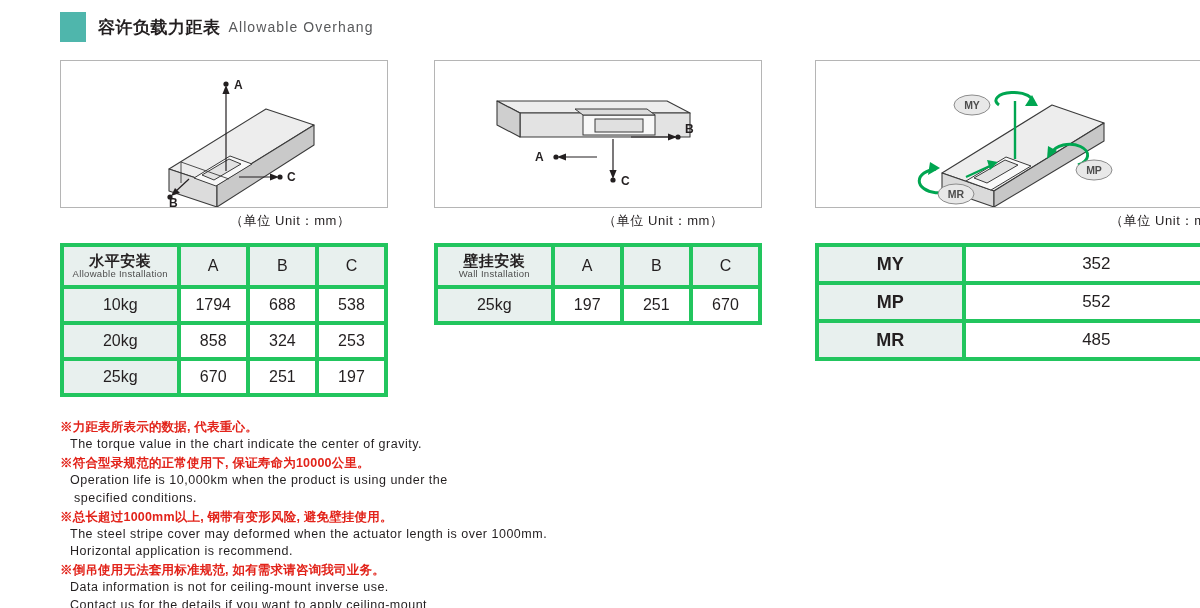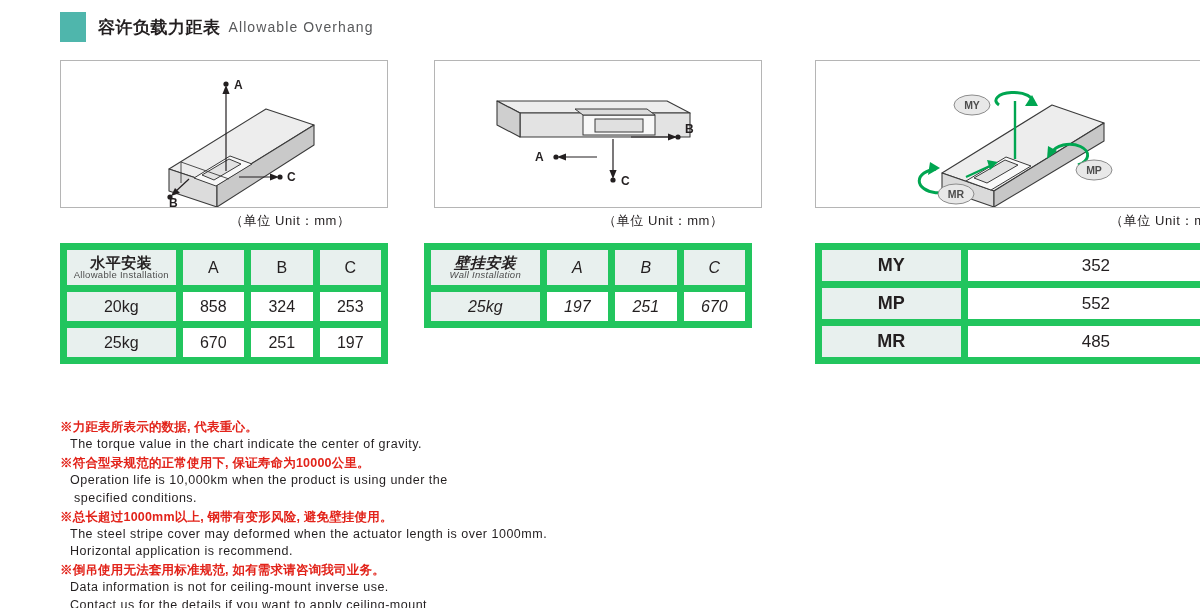--- a/index.html
+++ b/index.html
@@ -71,31 +71,31 @@
   #unit2 { left: 563px; top: 212px; }
   #unit3 { left: 1070px; top: 212px; }
 
   
   table {
     border-collapse: collapse;
     position: absolute;
     font-family: "Liberation Sans", sans-serif;
   }
   table td, table th {
-    border: 7px solid #22c55e;
+    border: 4px solid #22c55e;
     text-align: center;
     font-weight: normal;
     color: #231f20;
   }
   .t-overhang { width: 328px; }
   .t-overhang col.c1 { width: 118px; }
   .t-overhang col.c2, .t-overhang col.c3, .t-overhang col.c4 { width: 70px; }
 
   #tbl1 { left: 20px; top: 243px; }
-  #tbl2 { left: 384px; top: 243px; font-style: italic; }
+  #tbl2 { left: 394px; top: 243px; }
 
   .t-overhang th.hcell {
     background: #e8f0ee;
     height: 42px;
     padding: 2px 4px;
     line-height: 1.05;
   }
   .t-overhang th.hcell .cn {
     display: block;
     font-size: 15px;
@@ -307,20 +307,26 @@
           <span class="cn">水平安装</span>
           <span class="en">Allowable Installation</span>
         </th>
         <th class="axis">A</th>
         <th class="axis">B</th>
         <th class="axis">C</th>
       </tr>
     </thead>
     <tbody>
       <tr>
+        <td class="load">10kg</td>
+        <td class="val">1794</td>
+        <td class="val">688</td>
+        <td class="val">538</td>
+      </tr>
+      <tr>
         <td class="load">20kg</td>
         <td class="val">858</td>
         <td class="val">324</td>
         <td class="val">253</td>
       </tr>
       <tr>
         <td class="load">25kg</td>
         <td class="val">670</td>
         <td class="val">251</td>
         <td class="val">197</td>

